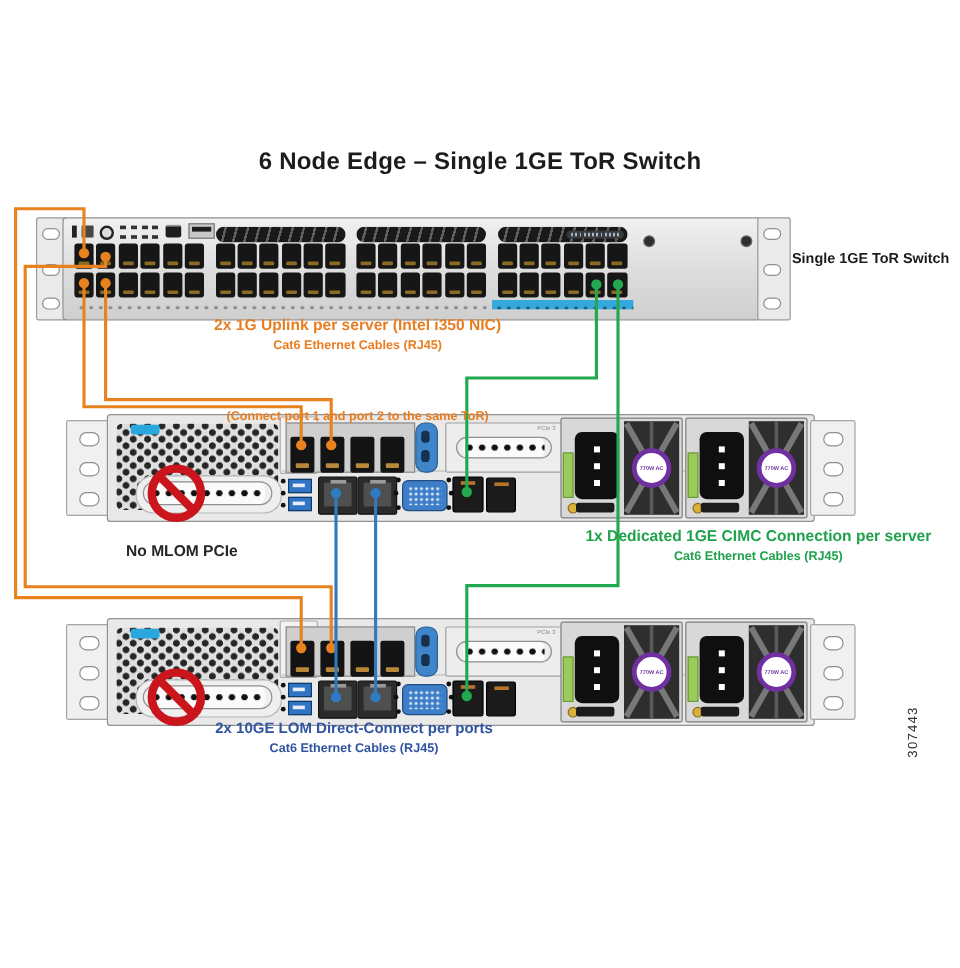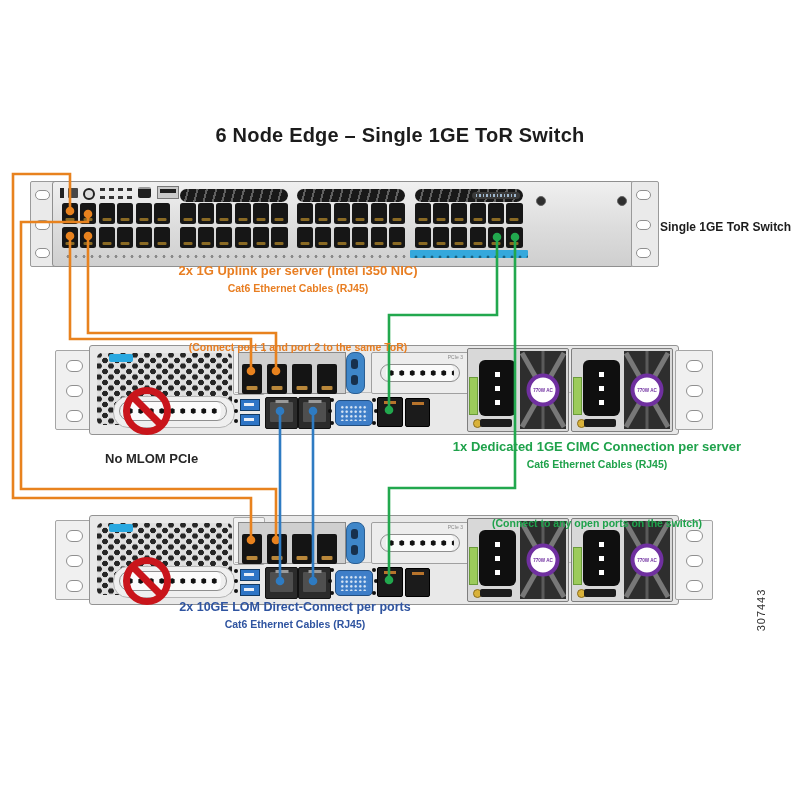--- a/index.html
+++ b/index.html
@@ -2,30 +2,30 @@
 <html><head>
 <meta charset="utf-8">
 <style>
   html,body{margin:0;padding:0;background:#fff;}
   .stage{position:relative;width:800px;height:807px;background:#ffffff;overflow:hidden;
          font-family:"Liberation Sans", sans-serif;}
   .abs{position:absolute;}
 
   
   #title{left:0;top:124px;width:800px;text-align:center;font-size:20px;font-weight:700;color:#1c1c1c;letter-spacing:.2px;}
-  #switch-label{left:660px;top:220px;font-size:12px;font-weight:700;color:#1c1c1c;}
+  #switch-label{left:660px;top:208px;font-size:12px;font-weight:700;color:#1c1c1c;}
   #no-mlom{left:105px;top:451px;font-size:13px;font-weight:600;color:#262626;}
   #fig-num{left:737px;top:604px;width:48px;text-align:center;font-size:11px;color:#333;
            transform:rotate(-90deg);letter-spacing:1px;}
   .ann{text-align:center;line-height:1.05;}
   .ann .l1{font-size:13px;font-weight:700;margin-bottom:5px;}
   .ann .l2{font-size:10.5px;font-weight:700;margin-bottom:6px;}
   .ann .l3{font-size:10.5px;font-weight:700;margin-top:48px;}
   #ann-uplink{left:133px;top:264px;width:330px;}
-  #ann-cimc{left:429px;top:440px;width:336px;}
+  #ann-cimc{left:464px;top:440px;width:336px;}
   #ann-lom{left:130px;top:601px;width:330px;}
 
   
   #tor-switch{left:30px;top:181px;width:627px;height:84px;}
   .sw-ear{top:0;height:84px;background:#EAEAEA;border:1px solid #9a9a9a;border-radius:2px;}
   #sw-earL{left:0;width:24px;}
   #sw-earR{left:601px;width:26px;}
   .sw-oval{position:absolute;width:13px;height:8px;background:#fff;border:1.5px solid #8f8f8f;border-radius:5px;left:4px;}
   .sw-body{left:22px;top:0;width:580px;height:84px;background:linear-gradient(#F0F0F0,#DCDCDC 55%,#CFCFCF);
            border:1px solid #8f8f8f;border-radius:3px;}
@@ -453,21 +453,20 @@
   </svg>
 
   <div class="abs ann txtlayer" id="ann-uplink" style="color:#E87E22">
     <div class="l1">2x 1G Uplink per server (Intel i350 NIC)</div>
     <div class="l2">Cat6 Ethernet Cables (RJ45)</div>
     <div class="l3">(Connect port 1 and port 2 to the same ToR)</div>
   </div>
   <div class="abs ann txtlayer" id="ann-cimc" style="color:#1FA24B">
     <div class="l1">1x Dedicated 1GE CIMC Connection per server</div>
     <div class="l2">Cat6 Ethernet Cables (RJ45)</div>
-    <div class="l3">(Connect to any open ports on the switch)</div>
   </div>
   <div class="abs ann txtlayer" id="ann-lom" style="color:#2F54A0">
     <div class="l1" style="font-size:12.5px">2x 10GE LOM Direct-Connect per ports</div>
     <div class="l2">Cat6 Ethernet Cables (RJ45)</div>
   </div>
   <div class="abs txtlayer" id="no-mlom">No MLOM PCIe</div>
   <div class="abs txtlayer" id="fig-num">307443</div>
 
 </div>
 

